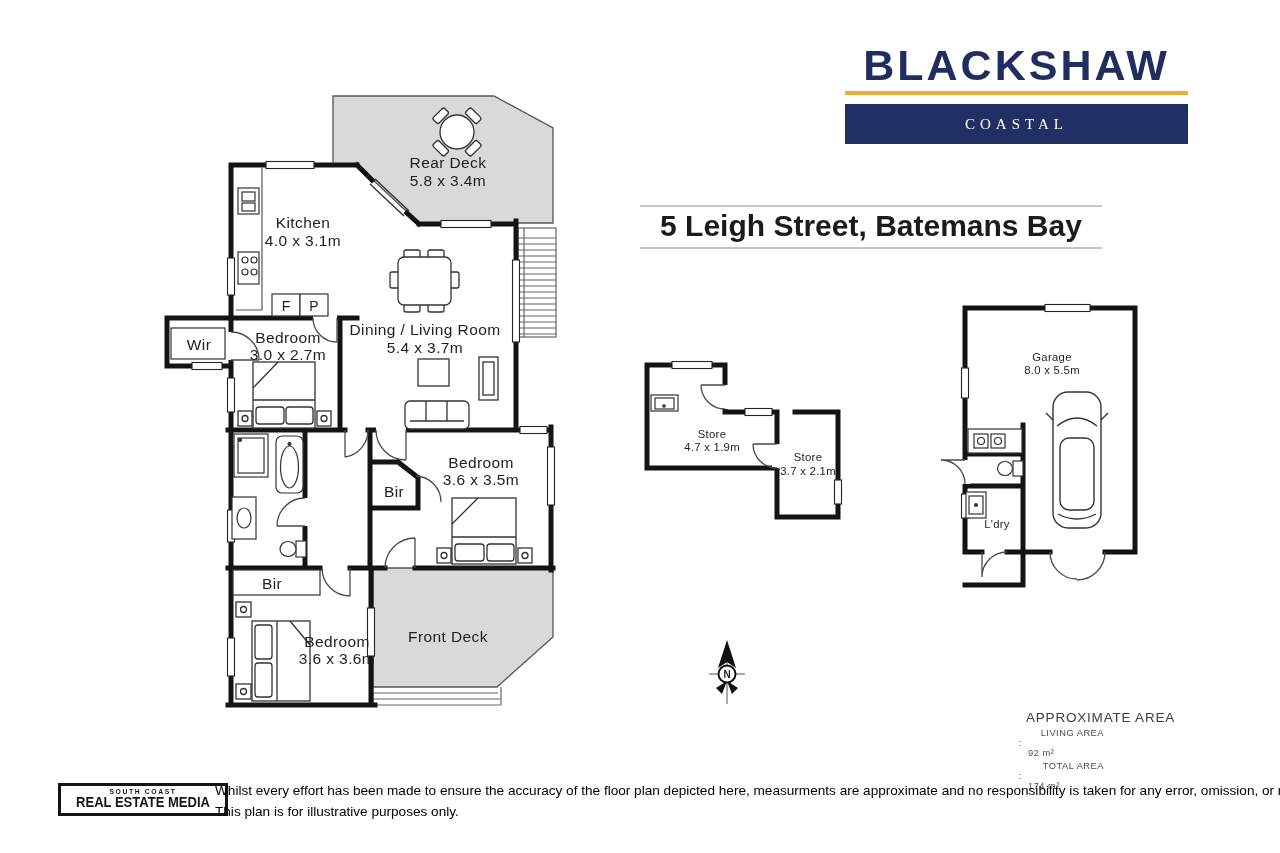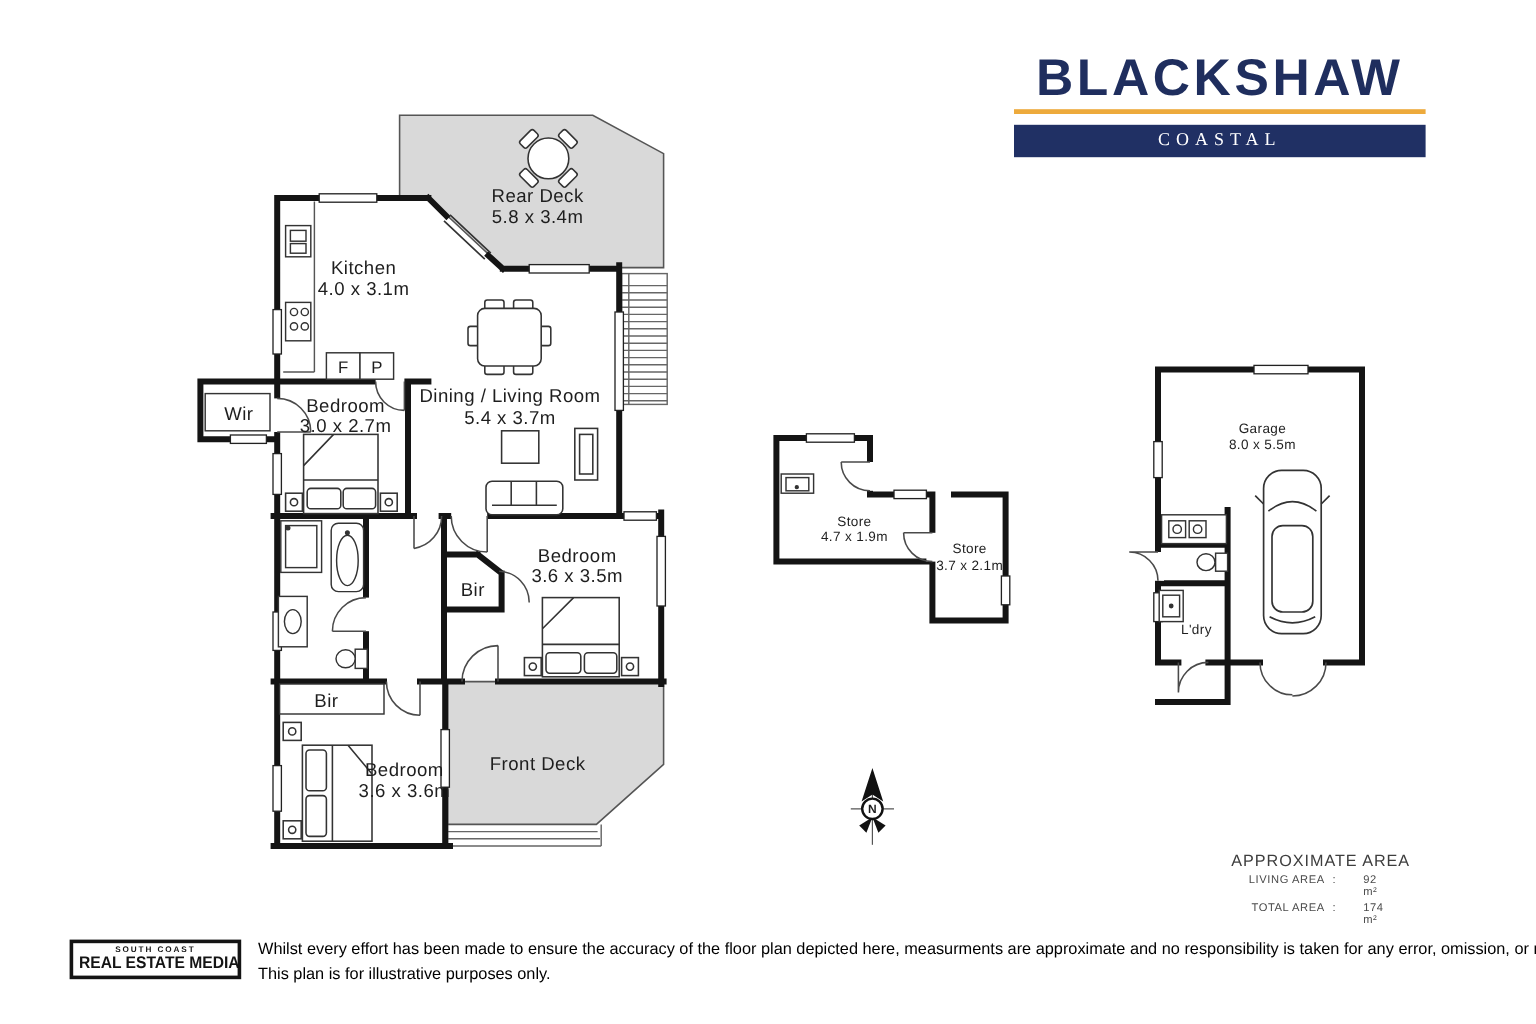--- a/index.html
+++ b/index.html
@@ -4,35 +4,35 @@
 <style>
   html,body{margin:0;padding:0;background:#fff;}
   #canvas{position:relative;width:1280px;height:853px;background:#ffffff;overflow:hidden;
           font-family:"Liberation Sans", sans-serif;}
   .abs{position:absolute;}
   
   #brand{left:845px;top:42px;width:343px;text-align:center;}
   #brand .name{font-family:Liberation Sans, sans-serif;font-weight:700;font-size:43px;
                letter-spacing:3px;color:#1f2e5e;line-height:46px;white-space:nowrap;}
   #brand .rule{height:4px;background:#edaa3c;margin-top:3px;}
-  #brand .bar{margin-top:9px;height:27px;background:#203064;display:flex;align-items:center;justify-content:center;}
+  #brand .bar{margin-top:9px;height:40px;background:#203064;display:flex;align-items:center;justify-content:center;}
   #brand .bar span{font-family:"Liberation Serif", serif;color:#ffffff;font-size:15px;letter-spacing:5px;}
   
   #address{left:640px;top:205px;width:462px;border-top:2px solid #c6c6c6;border-bottom:2px solid #c6c6c6;}
   #address .txt{font-size:30px;font-weight:bold;color:#1b1b1b;text-align:center;padding:2px 0 4px 0;
                 letter-spacing:0px;white-space:nowrap;}
   
   #area{left:1012px;top:710px;width:150px;color:#3e3e3e;}
   #area .title{font-size:13.5px;letter-spacing:0.8px;text-align:left;padding-left:14px;white-space:nowrap;}
-  #area .row{display:flex;margin-top:3px;font-size:9.3px;letter-spacing:0.5px;color:#4a4a4a;}
+  #area .row{display:flex;margin-top:3px;font-size:9.3px;letter-spacing:0.5px;color:#4a4a4a;flex-direction:column;}
   #area .lbl{width:92px;text-align:right;}
   #area .sep{width:16px;text-align:center;}
   #area .val{flex:1;text-align:left;margin-left:16px;}
   
-  #media-logo{left:58px;top:783px;width:143px;border:3px solid #141414;text-align:center;
+  #media-logo{left:58px;top:783px;width:170px;border:3px solid #141414;text-align:center;
               padding:2px 0 3px 0;box-sizing:border-box;}
   #media-logo .top{font-size:6.8px;font-weight:bold;letter-spacing:1.6px;color:#141414;}
   #media-logo .main{font-size:14px;font-weight:bold;letter-spacing:0px;color:#141414;
                     transform:scaleX(0.93);transform-origin:center;white-space:nowrap;line-height:15px;}
   #disclaimer{left:215px;top:780px;width:1010px;font-size:13.6px;color:#000;line-height:21px;}
   #disclaimer .l1{white-space:nowrap;}
   svg text{font-family:"Liberation Sans", sans-serif;fill:#1e1e1e;}
   svg .room{font-size:15.5px;letter-spacing:0.4px;text-anchor:middle;}
   svg .small{font-size:11.3px;letter-spacing:0.3px;text-anchor:middle;}
   svg .cab{font-size:14px;text-anchor:middle;}
@@ -44,20 +44,23 @@
 <div id="canvas">
 
   <div class="abs" id="brand">
     <div class="name">BLACKSHAW</div>
     <div class="rule"></div>
     <div class="bar">
       <span>COASTAL</span>
     </div>
   </div>
 
+  <div class="abs" id="address">
+    <div class="txt">5 Leigh Street, Batemans Bay</div>
+  </div>
 
   <svg class="abs" style="left:0;top:0" width="1280" height="853" viewBox="0 0 1280 853">
 
     <polygon points="333,96 494,96 553,128 553,223 419,223 357,165 333,165" fill="#d9d9d9" stroke="#555" stroke-width="1.3"></polygon>
     <polygon points="373,568 553,568 553,637 497,687 373,687" fill="#d9d9d9" stroke="#555" stroke-width="1.3"></polygon>
 
     <path d="M373,693 H498 M373,699 H500 M373,705 H501 M373,687 V705 M501,687 V705" stroke="#666" stroke-width="1.2" fill="none"></path>
 
     <g stroke="#666" stroke-width="1.2" fill="none">
       <rect x="518" y="228" width="38" height="109" fill="#fff"></rect>

